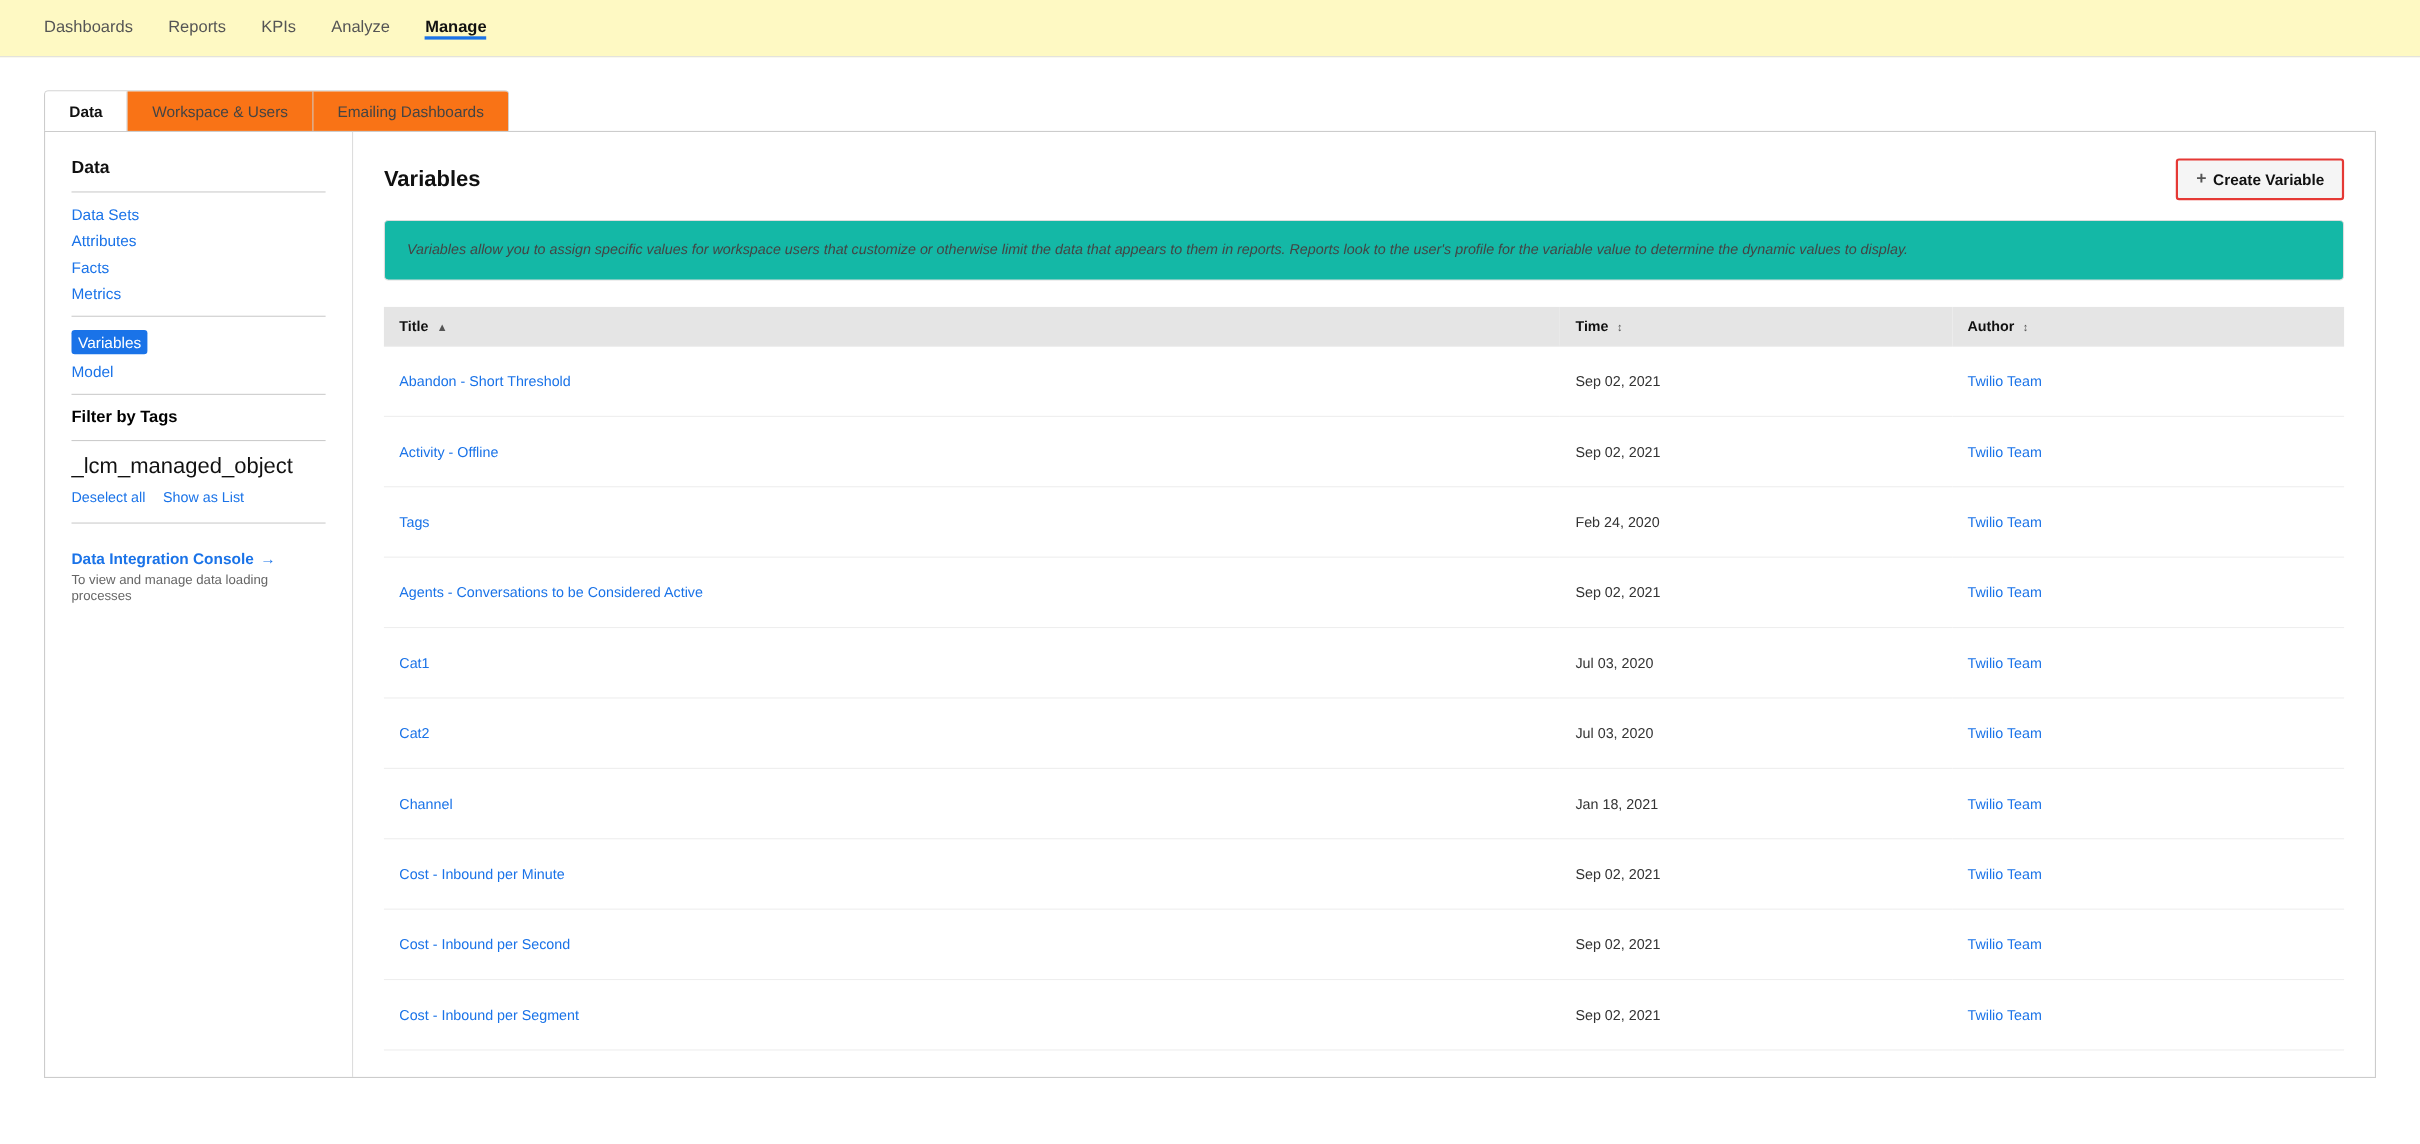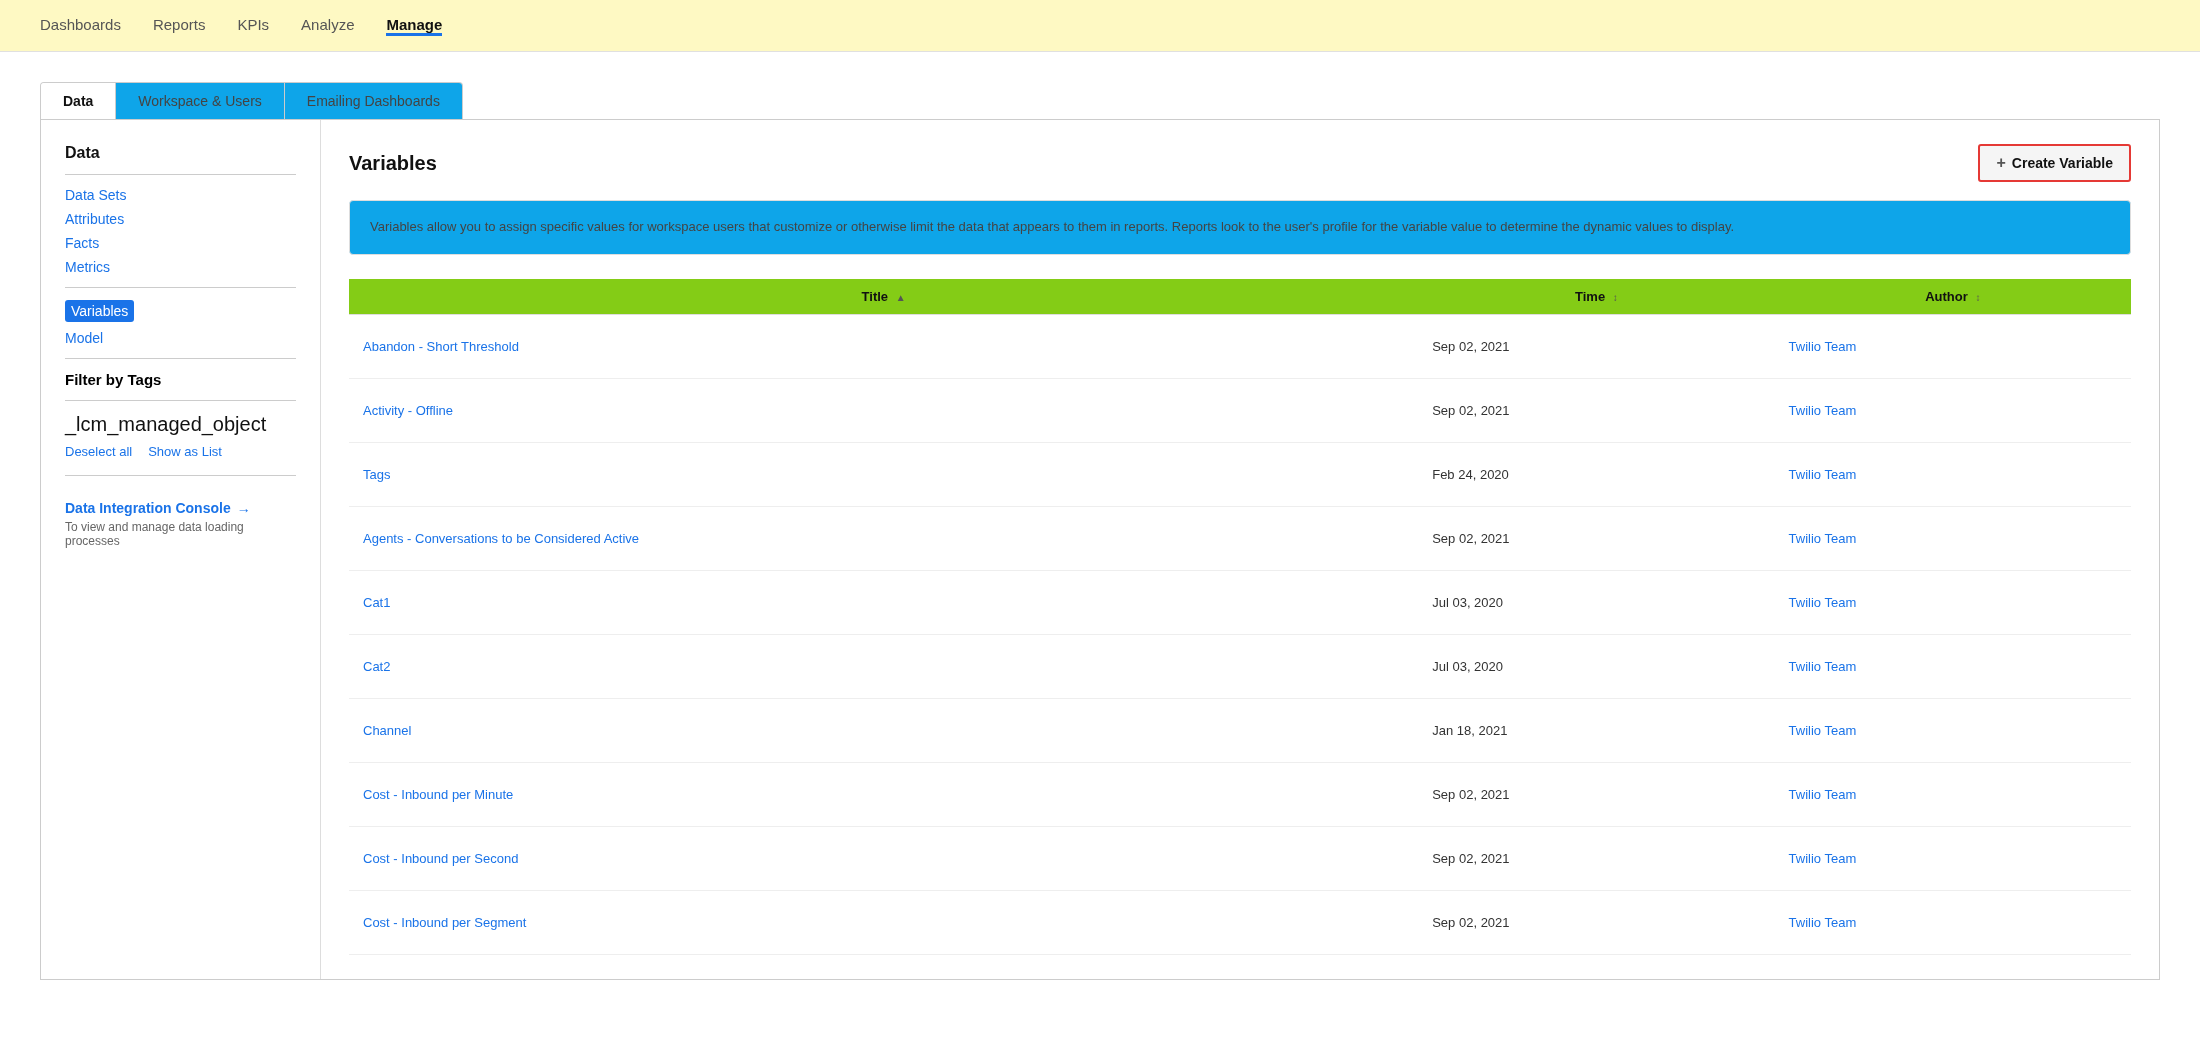--- a/index.html
+++ b/index.html
@@ -48,21 +48,21 @@
       width: fit-content;
       border-radius: 4px 4px 0 0;
       overflow: hidden;
     }
     .tab {
       padding: 10px 22px;
       font-size: 14px;
       cursor: pointer;
       border-right: 1px solid #ccc;
       color: #444;
-      background: #0ea5e9;
+      background: #f97316;
     }
     .tab:last-child { border-right: none; }
     .tab.active {
       background: #fff;
       color: #111;
       font-weight: 600;
       border-bottom: 1px solid #fff;
       margin-bottom: -1px;
     }
 
@@ -180,43 +180,44 @@
       cursor: pointer;
       border-radius: 3px;
     }
     .create-variable-btn .plus-icon {
       font-size: 16px;
       color: #555;
     }
 
     
     .info-box {
-      background: #0ea5e9;
+      background: #14b8a6;
       border: 1px solid #ddd;
       border-radius: 4px;
       padding: 16px 20px;
       font-size: 13px;
       color: #444;
       line-height: 1.6;
       margin-bottom: 24px;
+      font-style: italic;
     }
 
     
     .variables-table {
       width: 100%;
       border-collapse: collapse;
     }
     .variables-table th {
-      text-align: center;
+      text-align: left;
       font-size: 13px;
       font-weight: 700;
       color: #111;
       padding: 10px 14px;
       border-bottom: 1px solid #ddd;
-      background: #84cc16;
+      background: #e5e5e5;
     }
     .variables-table th .sort-icon {
       display: inline-block;
       margin-left: 4px;
       font-size: 10px;
       color: #555;
     }
     .variables-table td {
       padding: 24px 14px;
       border-bottom: 1px solid #eee;

